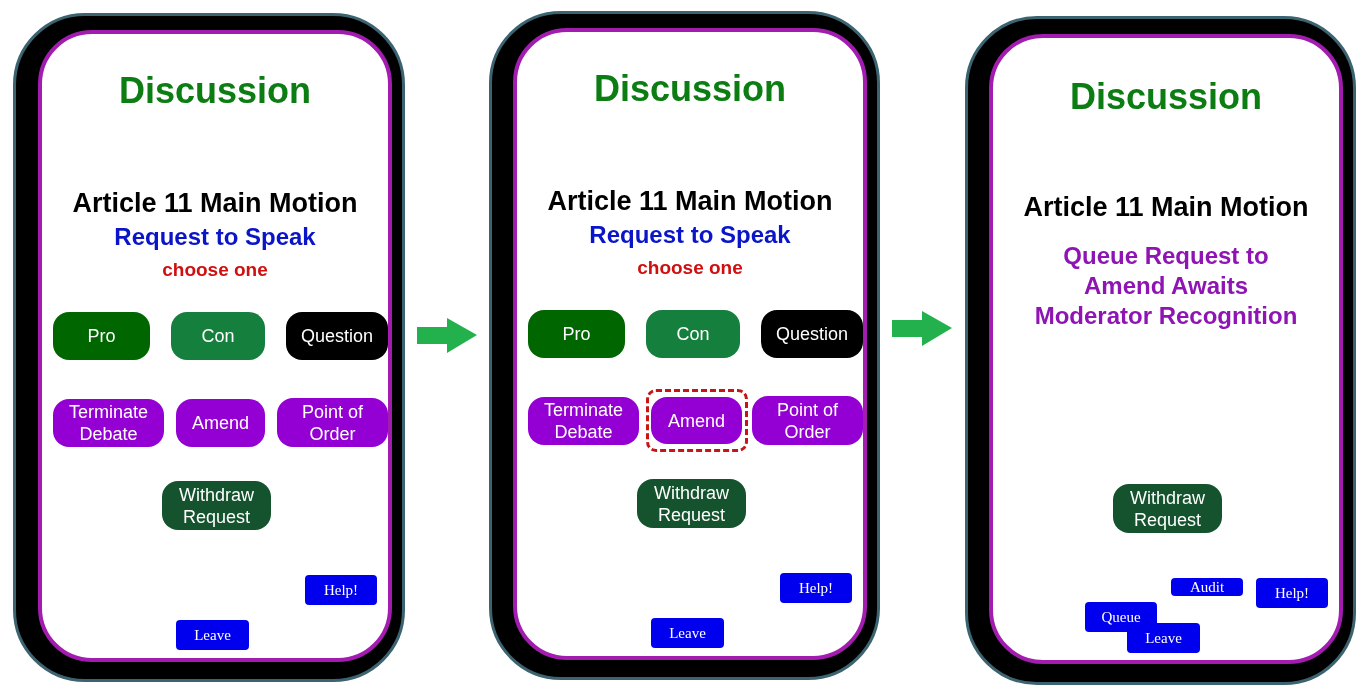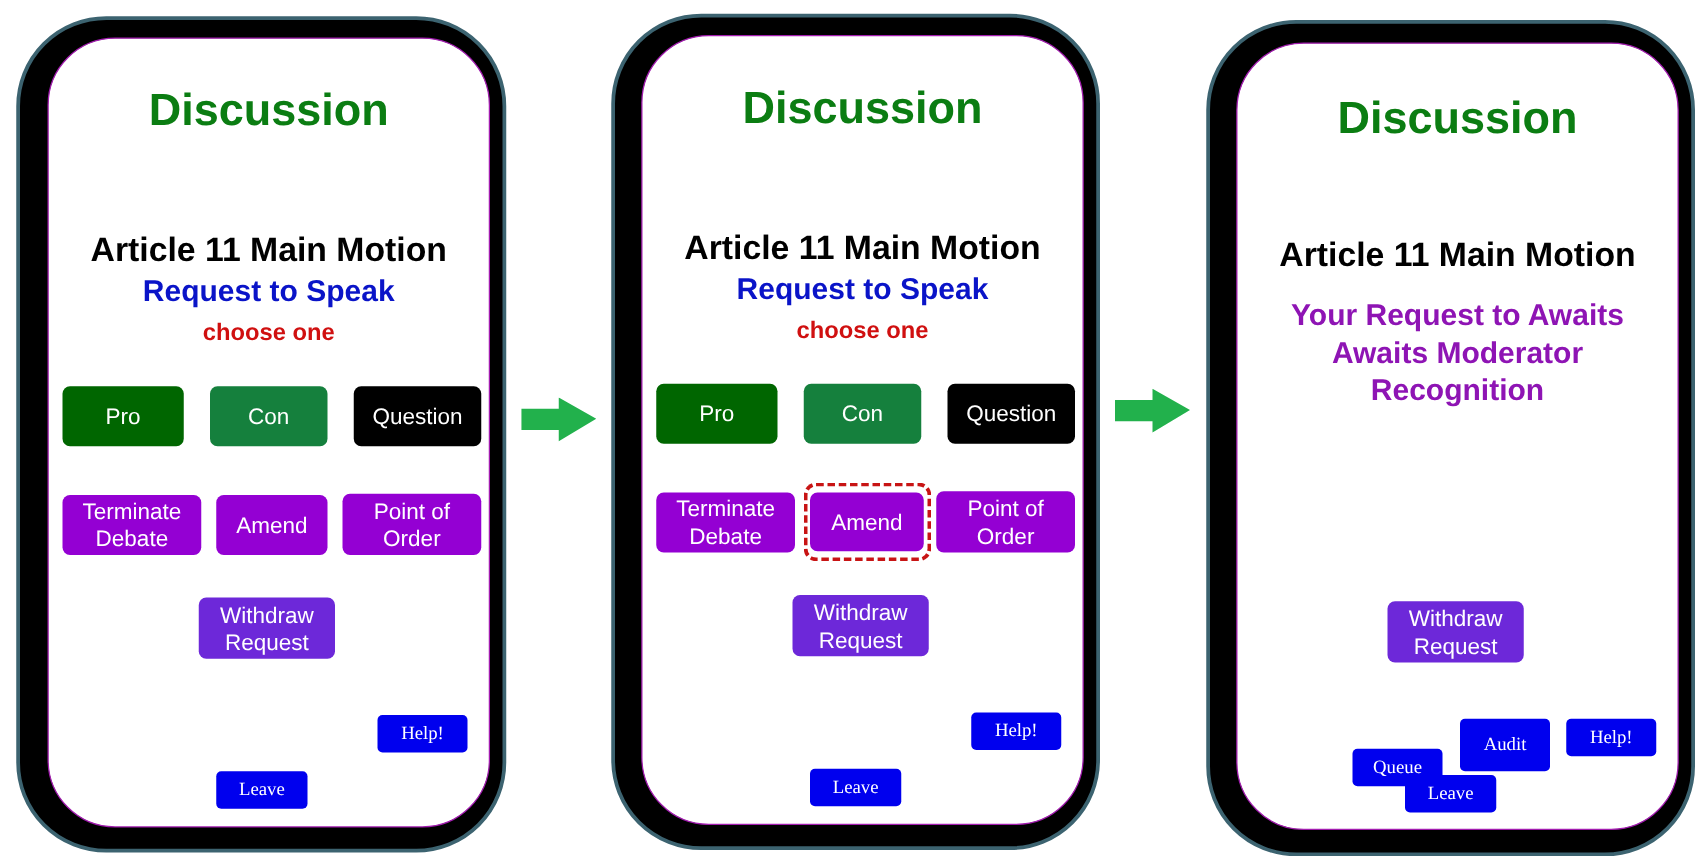--- a/index.html
+++ b/index.html
@@ -1,39 +1,39 @@
 <!DOCTYPE html>
 <html><head>
 <meta charset="utf-8">
 <style>
   html, body { margin: 0; padding: 0; background: #ffffff; }
   body { width: 1365px; height: 685px; position: relative; overflow: hidden;
          font-family: "Liberation Sans", sans-serif; }
   .phone { position: absolute; box-sizing: border-box; background: #000;
            border: 3px solid #3c6370; }
   .screen { position: absolute; background: #fff; box-sizing: border-box;
-            border: 1px solid #a21caf; overflow: hidden; }
+            border: 4px solid #a21caf; overflow: hidden; }
   .title { position: absolute; left: 0; right: 0; text-align: center;
            color: #0b7d12; font-weight: bold; font-size: 36px; }
   .article { position: absolute; left: 0; right: 0; text-align: center;
              color: #000; font-weight: bold; font-size: 27px; }
   .rts { position: absolute; left: 0; right: 0; text-align: center;
          color: #0a14c8; font-weight: bold; font-size: 24px; }
   .choose { position: absolute; left: 0; right: 0; text-align: center;
             color: #d01010; font-weight: bold; font-size: 19px; }
   .status { position: absolute; left: 0; right: 0; text-align: center;
             color: #8e14b4; font-weight: bold; font-size: 24px; line-height: 30px; }
-  .btn { position: absolute; box-sizing: border-box; border-radius: 6px;
+  .btn { position: absolute; box-sizing: border-box; border-radius: 16px;
          color: #fff; display: flex; align-items: center; justify-content: center;
          text-align: center; font-size: 18px; line-height: 22px; cursor: pointer; }
   .btn.pro { background: #006600; }
   .btn.con { background: #15803d; }
   .btn.question { background: #000000; }
   .btn.purple { background: #9400d3; }
-  .btn.brown { background: #6d28d9; }
+  .btn.brown { background: #14532d; }
   .btn.blue { background: #0000ee; font-size: 15px; border-radius: 4px; font-family: Liberation Serif, serif; }
   .highlight { position: absolute; box-sizing: border-box;
                border: 3px dashed #c81414; border-radius: 10px; }
   .arrow { position: absolute; }
 </style>
 </head>
 <body>
 
 <div class="phone" style="left:13px; top:13px; width:392px; height:669px; border-radius:72px;">
 </div>
@@ -86,21 +86,21 @@
 
 <svg class="arrow" style="left:892px; top:311px;" width="62" height="36" viewBox="0 0 62 36">
   <polygon points="0,9 30,9 30,0 60,17 30,35 30,26 0,26" fill="#22b14c"></polygon>
 </svg>
 
 <div class="phone" style="left:965px; top:16px; width:391px; height:669px; border-radius:72px;">
 </div>
 <div class="screen" style="left:989px; top:34px; width:354px; height:630px; border-radius:54px;">
   <div class="title" style="top:38px;">Discussion</div>
   <div class="article" style="top:154px;">Article 11 Main Motion</div>
-  <div class="status" style="top:203px; left:30px; right:30px;">Your Request to Awaits Awaits Moderator Recognition</div>
+  <div class="status" style="top:203px; left:30px; right:30px;">Queue Request to Amend Awaits Moderator Recognition</div>
 
   <div class="btn brown" style="left:120px; top:446px; width:109px; height:49px; padding:0 10px;">Withdraw Request</div>
 
   <div class="btn blue" style="left:92px; top:564px; width:72px; height:30px;">Queue</div>
-  <div class="btn blue" style="left:178px; top:540px; width:72px; height:42px;">Audit</div>
+  <div class="btn blue" style="left:178px; top:540px; width:72px; height:18px;">Audit</div>
   <div class="btn blue" style="left:263px; top:540px; width:72px; height:30px;">Help!</div>
   <div class="btn blue" style="left:134px; top:585px; width:73px; height:30px;">Leave</div>
 </div>
 
 </body></html>

